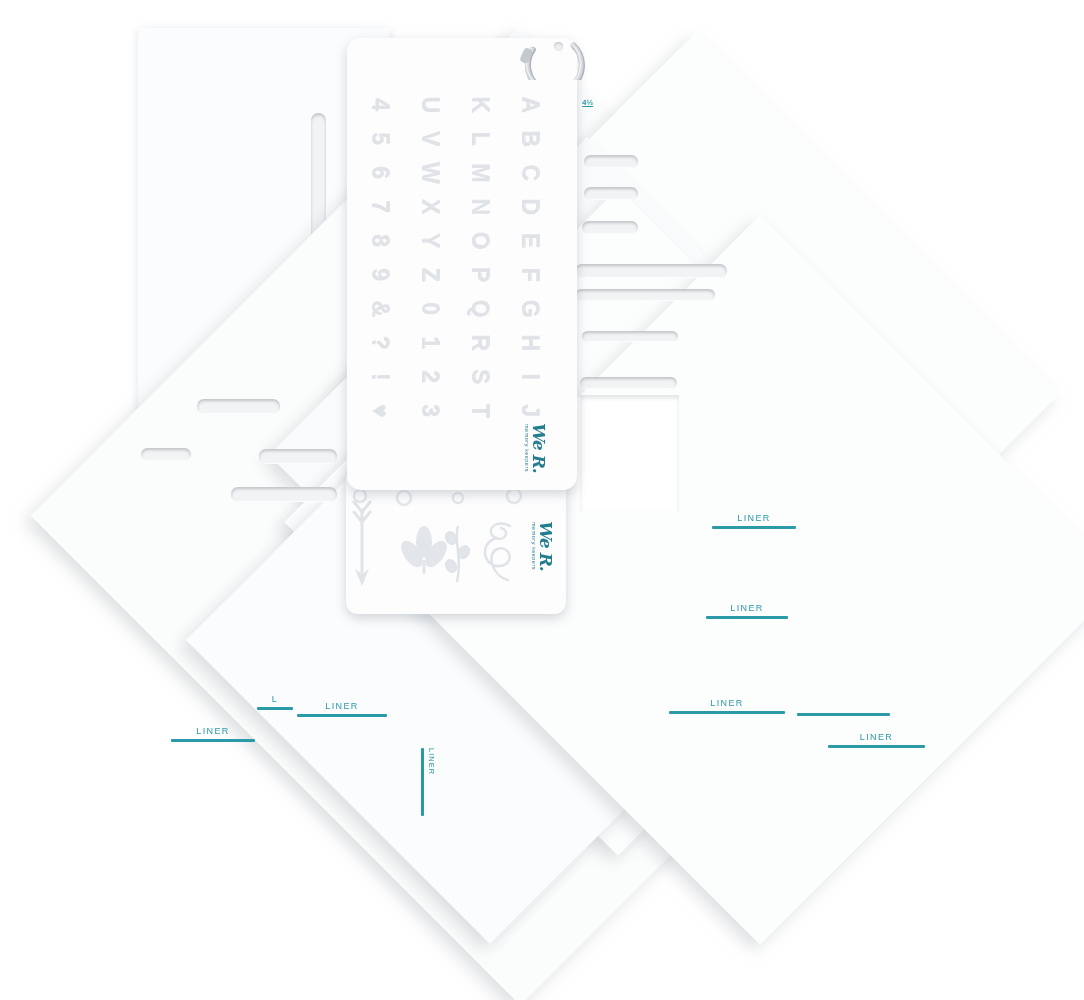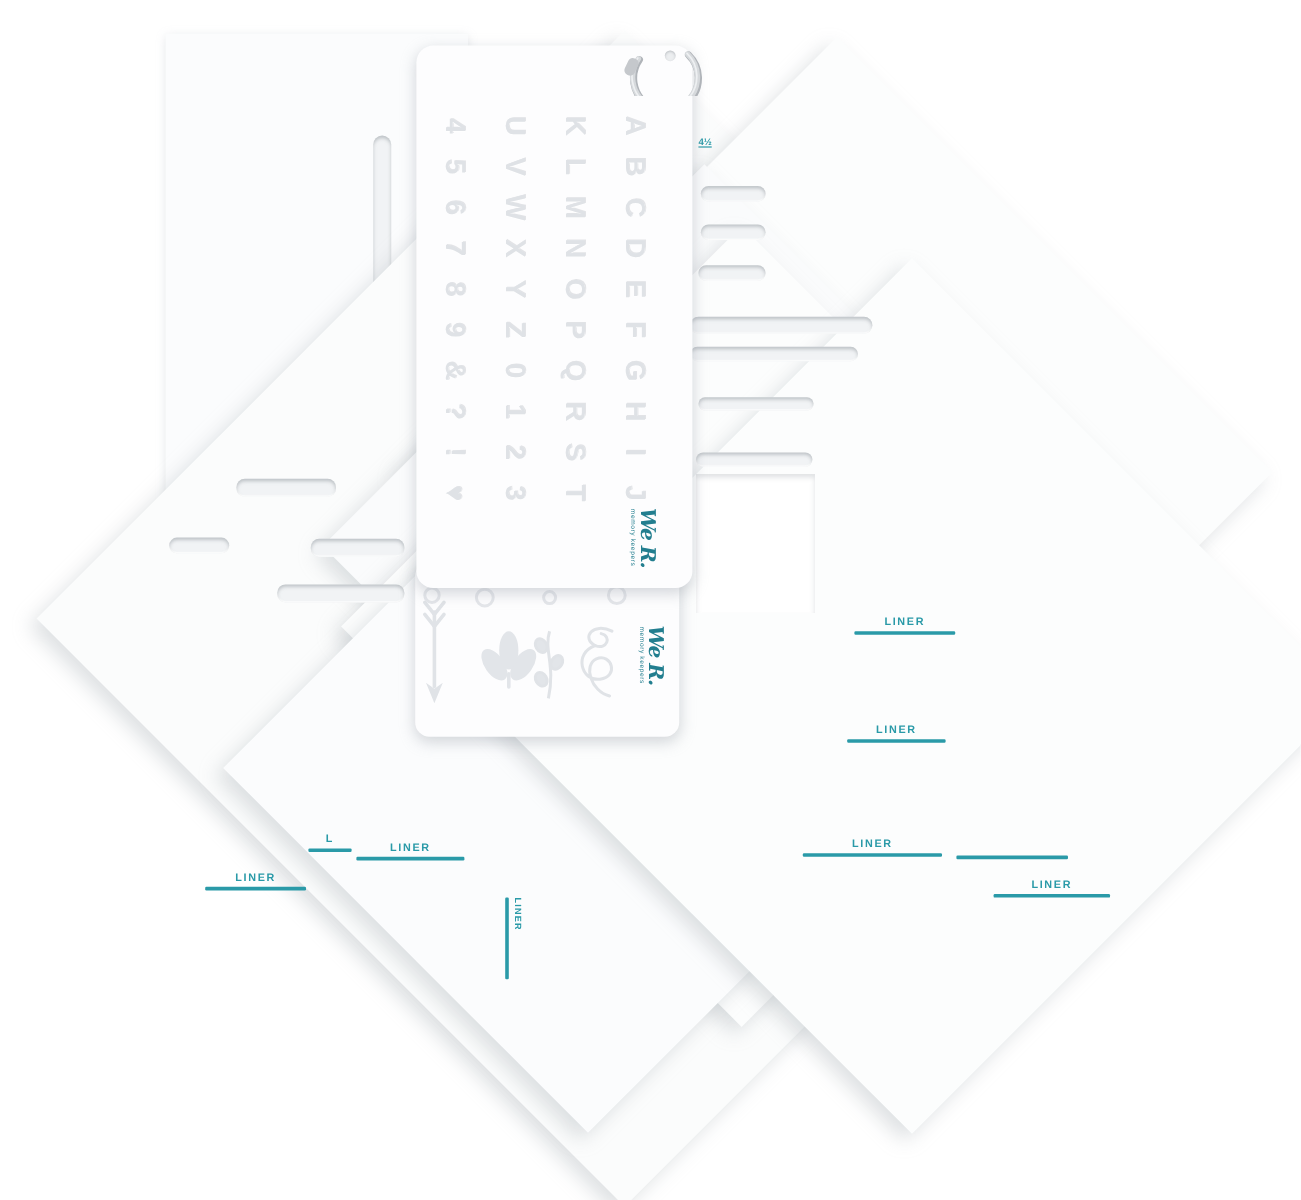--- a/index.html
+++ b/index.html
@@ -31,21 +31,21 @@
   
   .brand{position:absolute;width:64px;height:28px;transform:rotate(90deg);
          display:flex;flex-direction:column;align-items:center;line-height:1;}
   .brand .t{font-family:"DejaVu Serif",serif;font-style:italic;font-weight:bold;
             font-size:17px;color:var(--logo-teal);letter-spacing:-1px;}
   .brand .s{font-size:5.5px;letter-spacing:.5px;color:var(--logo-teal);margin-top:1px;}
 
   
   .liner{position:absolute;z-index:10;}
   .liner.h{display:flex;flex-direction:column;align-items:center;}
-  .liner .lt{font-size:9px;font-weight:bold;letter-spacing:1.4px;color:var(--liner-teal);
+  .liner .lt{font-size:9px;font-weight:normal;letter-spacing:1.4px;color:var(--liner-teal);
              min-height:11px;line-height:11px;}
   .liner.h .ll{display:block;width:100%;height:3px;background:var(--liner-teal);
                border-radius:1px;margin-top:2px;}
   .liner.v{display:flex;flex-direction:row;align-items:flex-start;}
   .liner.v .ll{display:block;width:3px;height:100%;background:var(--liner-teal);border-radius:1px;}
   .liner.v .lt{writing-mode:vertical-rl;font-size:7.5px;letter-spacing:1px;margin-left:2px;}
 
   .size-note{position:absolute;font-size:8px;font-weight:bold;color:var(--liner-teal);z-index:11;}
 
   .ring-hole{position:absolute;width:9px;height:9px;border-radius:50%;background:#eceef0;
@@ -72,21 +72,21 @@
   <div class="slot" style="left:231px;top:487px;width:106px;height:15px;z-index:8;"></div>
   <div class="slot" style="left:584px;top:155px;width:54px;height:13px;z-index:8;"></div>
   <div class="slot" style="left:584px;top:187px;width:54px;height:13px;z-index:8;"></div>
   <div class="slot" style="left:582px;top:221px;width:56px;height:13px;z-index:8;"></div>
   <div class="slot" style="left:575px;top:264px;width:152px;height:14px;z-index:8;"></div>
   <div class="slot" style="left:575px;top:289px;width:140px;height:12px;z-index:8;"></div>
   <div class="slot" style="left:582px;top:331px;width:96px;height:11px;z-index:8;"></div>
   <div class="slot" style="left:580px;top:377px;width:97px;height:12px;z-index:8;"></div>
   <div class="window" style="left:580px;top:395px;width:99px;height:116px;z-index:8;"></div>
 
-  <div class="size-note" style="left:582px;top:114px;text-decoration:underline;">4½</div>
+  <div class="size-note" style="left:582px;top:98px;text-decoration:underline;">4½</div>
 
   <div class="card" style="left:346px;top:468px;width:220px;height:146px;z-index:20;border-radius:12px;"></div>
   <svg style="position:absolute;left:346px;top:468px;z-index:21;" width="220" height="146" viewBox="0 0 220 146">
 
     <g stroke="#e4e6ea" stroke-width="2.5" fill="none">
       <circle cx="14" cy="28" r="6"></circle>
         <circle cx="58" cy="30" r="7"></circle>
       <circle cx="112" cy="30" r="5"></circle>
         <circle cx="168" cy="28" r="7"></circle>
     </g>

